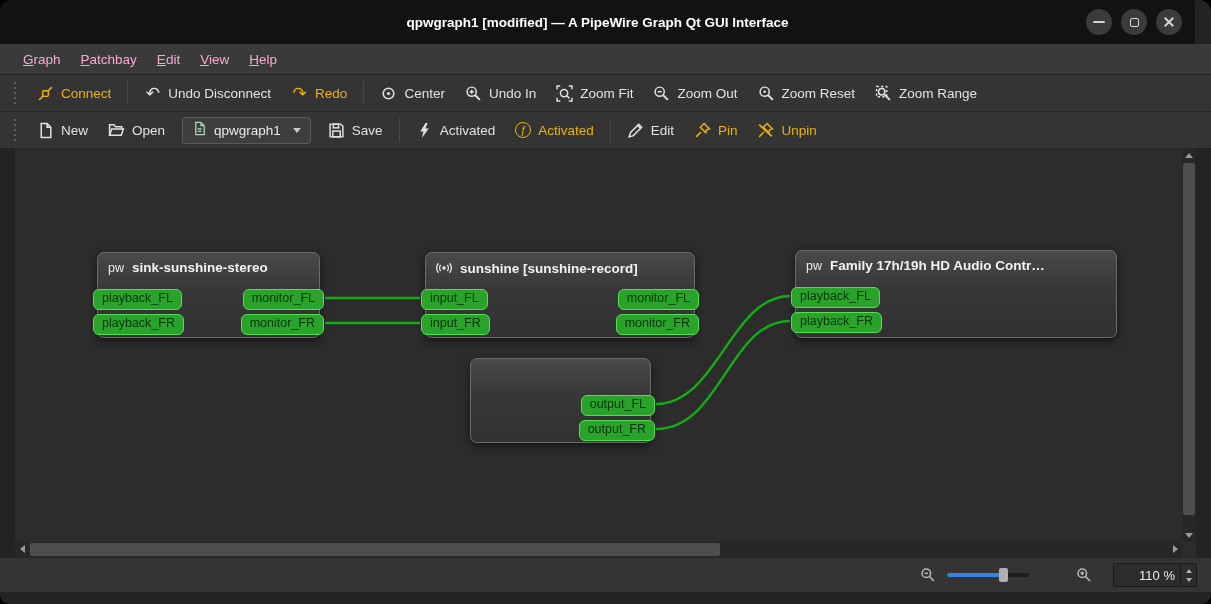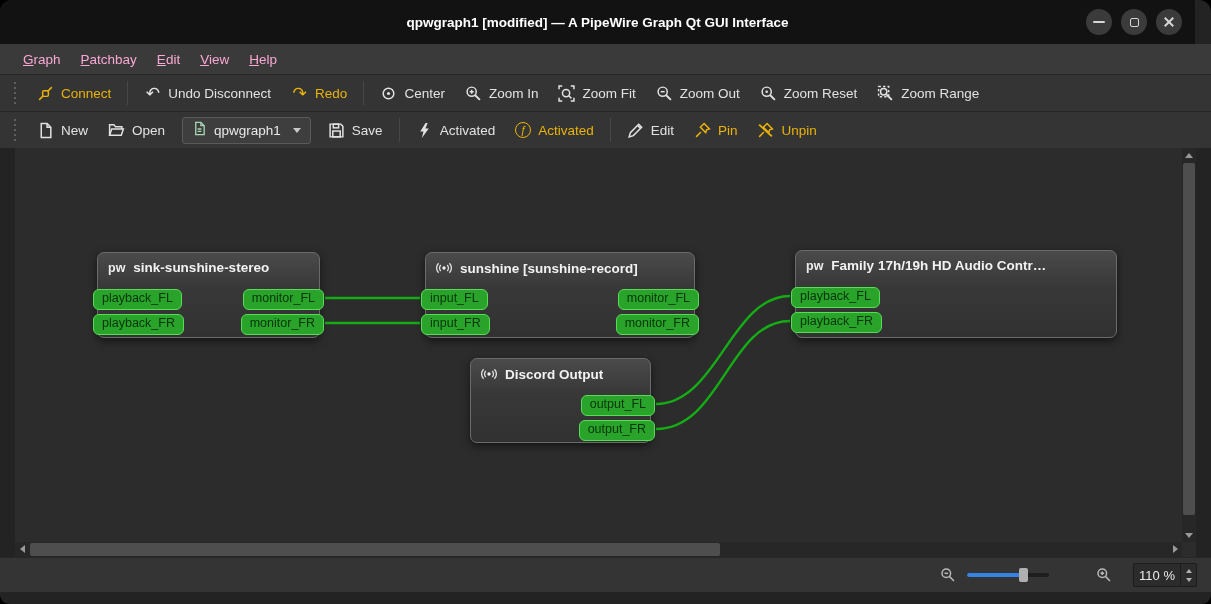--- a/index.html
+++ b/index.html
@@ -38,21 +38,21 @@
   .combo-arrow{width:0;height:0;border-left:4px solid transparent;border-right:4px solid transparent;border-top:5px solid #c8c8c8;margin-left:5px}
   .circle-f{display:inline-flex;width:16px;height:16px;border:1.4px solid currentColor;border-radius:50%;align-items:center;justify-content:center;font-size:11px;font-style:italic}
 
   
   .canvas-area{position:absolute;left:15px;right:15px;top:148px;bottom:47px}
   .canvas{position:absolute;left:0;top:0;right:14px;bottom:15px;background:#2c2c2c;overflow:hidden}
   .wires{position:absolute;inset:0;width:100%;height:100%}
   .wires path{stroke:#14ad14;stroke-width:2.4;fill:none}
   .node{position:absolute;background:linear-gradient(180deg,#4a4a4a,#383838 42%,#313131);border:1px solid #6a6a6a;border-radius:7px;box-shadow:0 3px 9px rgba(0,0,0,.55);cursor:pointer}
   .node-head{display:flex;align-items:center;gap:8px;padding:7px 10px 6px 10px;color:#f2f2f2;font-size:13.5px;font-weight:700;white-space:nowrap;overflow:hidden;text-overflow:ellipsis}
-  .pw-badge{font-weight:700;font-size:12.5px;color:#ececec;flex:none}
+  .pw-badge{font-weight:400;font-size:12.5px;color:#ececec;flex:none}
   .node-head svg{width:16px;height:16px;stroke:#e0e0e0;fill:none;stroke-width:1.3;flex:none}
   .port{position:absolute;height:21px;line-height:17px;padding:0 8px;background:#2aa32a;border:1.5px solid #58dc58;border-radius:6px;color:#06350a;font-size:12.5px;white-space:nowrap;cursor:pointer}
   .port.in{left:-5px}
   .port.out{right:-5px}
   .ptop{top:36px}.pbot{top:61px}
 
   
   .vscroll{position:absolute;right:0;top:0;bottom:15px;width:14px;background:#272727}
   .hscroll{position:absolute;left:0;bottom:0;right:14px;height:15px;background:#272727}
   .sb-corner{position:absolute;right:0;bottom:0;width:14px;height:15px;background:#2c2c2c}
@@ -67,21 +67,21 @@
 
   
   .statusbar{position:absolute;left:0;right:0;bottom:12px;height:35px;background:#343434;border-top:1px solid #272727;display:flex;align-items:center;justify-content:flex-end;padding-right:14px;gap:11px}
   .status-icon{display:flex;cursor:pointer}
   .status-icon svg{width:16px;height:16px;stroke:#b8b8b8;fill:none;stroke-width:1.5}
   .slider{position:relative;width:82px;height:14px;cursor:pointer}
   .slider-track{position:absolute;left:0;right:0;top:5px;height:4px;background:#1e1e1e;border-radius:2px}
   .slider-fill{position:absolute;left:0;width:55px;top:5px;height:4px;background:#3584e4;border-radius:2px}
   .slider-handle{position:absolute;left:52px;top:0;width:9px;height:14px;background:#b0b0b0;border-radius:2px;cursor:grab}
   .mag-gap{margin-left:36px}
-  .spinbox{display:flex;width:64px;height:24px;background:#2c2c2c;border:1px solid #1c1c1c;border-radius:2px;align-items:center;margin-left:10px}
+  .spinbox{display:flex;width:84px;height:24px;background:#2c2c2c;border:1px solid #1c1c1c;border-radius:2px;align-items:center;margin-left:10px}
   .spin-value{flex:1;text-align:right;color:#eaeaea;font-size:13px;padding-right:5px}
   .spin-btns{width:16px;height:100%;border-left:1px solid #1c1c1c;display:flex;flex-direction:column}
   .spin-btns>div{flex:1;display:flex;align-items:center;justify-content:center;cursor:pointer}
   .tri.sup{border:3px solid transparent;border-bottom:4px solid #b0b0b0;margin-top:-1px}
   .tri.sdown{border:3px solid transparent;border-top:4px solid #b0b0b0;margin-bottom:-1px}
 </style>
 </head>
 <body>
 
 <div class="window">
@@ -141,21 +141,21 @@
       <span>Center</span>
     </div>
     <div class="tb-btn">
       <span class="icon">
           <svg viewBox="0 0 16 16">
             <circle cx="6.3" cy="6.3" r="4.3"></circle>
             <path d="M9.6 9.6L14 14" stroke-width="1.8"></path>
             <path d="M4.4 6.3h3.8M6.3 4.4v3.8"></path>
           </svg>
         </span>
-      <span>Zoom In</span>
+      <span>Undo In</span>
     </div>
     <div class="tb-btn">
       <span class="icon">
           <svg viewBox="0 0 16 16">
             <path d="M1 4V1h3M12 1h3v3M15 12v3h-3M4 15H1v-3"></path>
             <circle cx="7.6" cy="7.6" r="3.4"></circle>
             <path d="M10.2 10.2l2.4 2.4"></path>
           </svg>
         </span>
       <span>Zoom Fit</span>
@@ -315,27 +315,20 @@
       <div class="node" style="left:780px;top:102px;width:322px;height:88px">
         <div class="node-head">
           <span class="pw-badge">pw</span>
           <span>Family 17h/19h HD Audio Contr…</span>
         </div>
         <div class="port in ptop">playback_FL</div>
         <div class="port in pbot">playback_FR</div>
       </div>
 
       <div class="node" style="left:455px;top:210px;width:181px;height:85px">
-        <div class="node-head">
-          <svg viewBox="0 0 16 16">
-              <circle cx="8" cy="8" r="1.7" fill="currentColor" stroke="none"></circle>
-              <path d="M4.8 5a4.2 4.2 0 0 0 0 6M11.2 5a4.2 4.2 0 0 1 0 6M2.6 3.2a6.8 6.8 0 0 0 0 9.6M13.4 3.2a6.8 6.8 0 0 1 0 9.6"></path>
-            </svg>
-          <span>Discord Output</span>
-        </div>
         <div class="port out ptop">output_FL</div>
         <div class="port out pbot">output_FR</div>
       </div>
 
     </div>
 
     <div class="vscroll">
       <div class="sb-btn" style="top:0;left:0">
           <span class="tri up"></span>
         </div>

